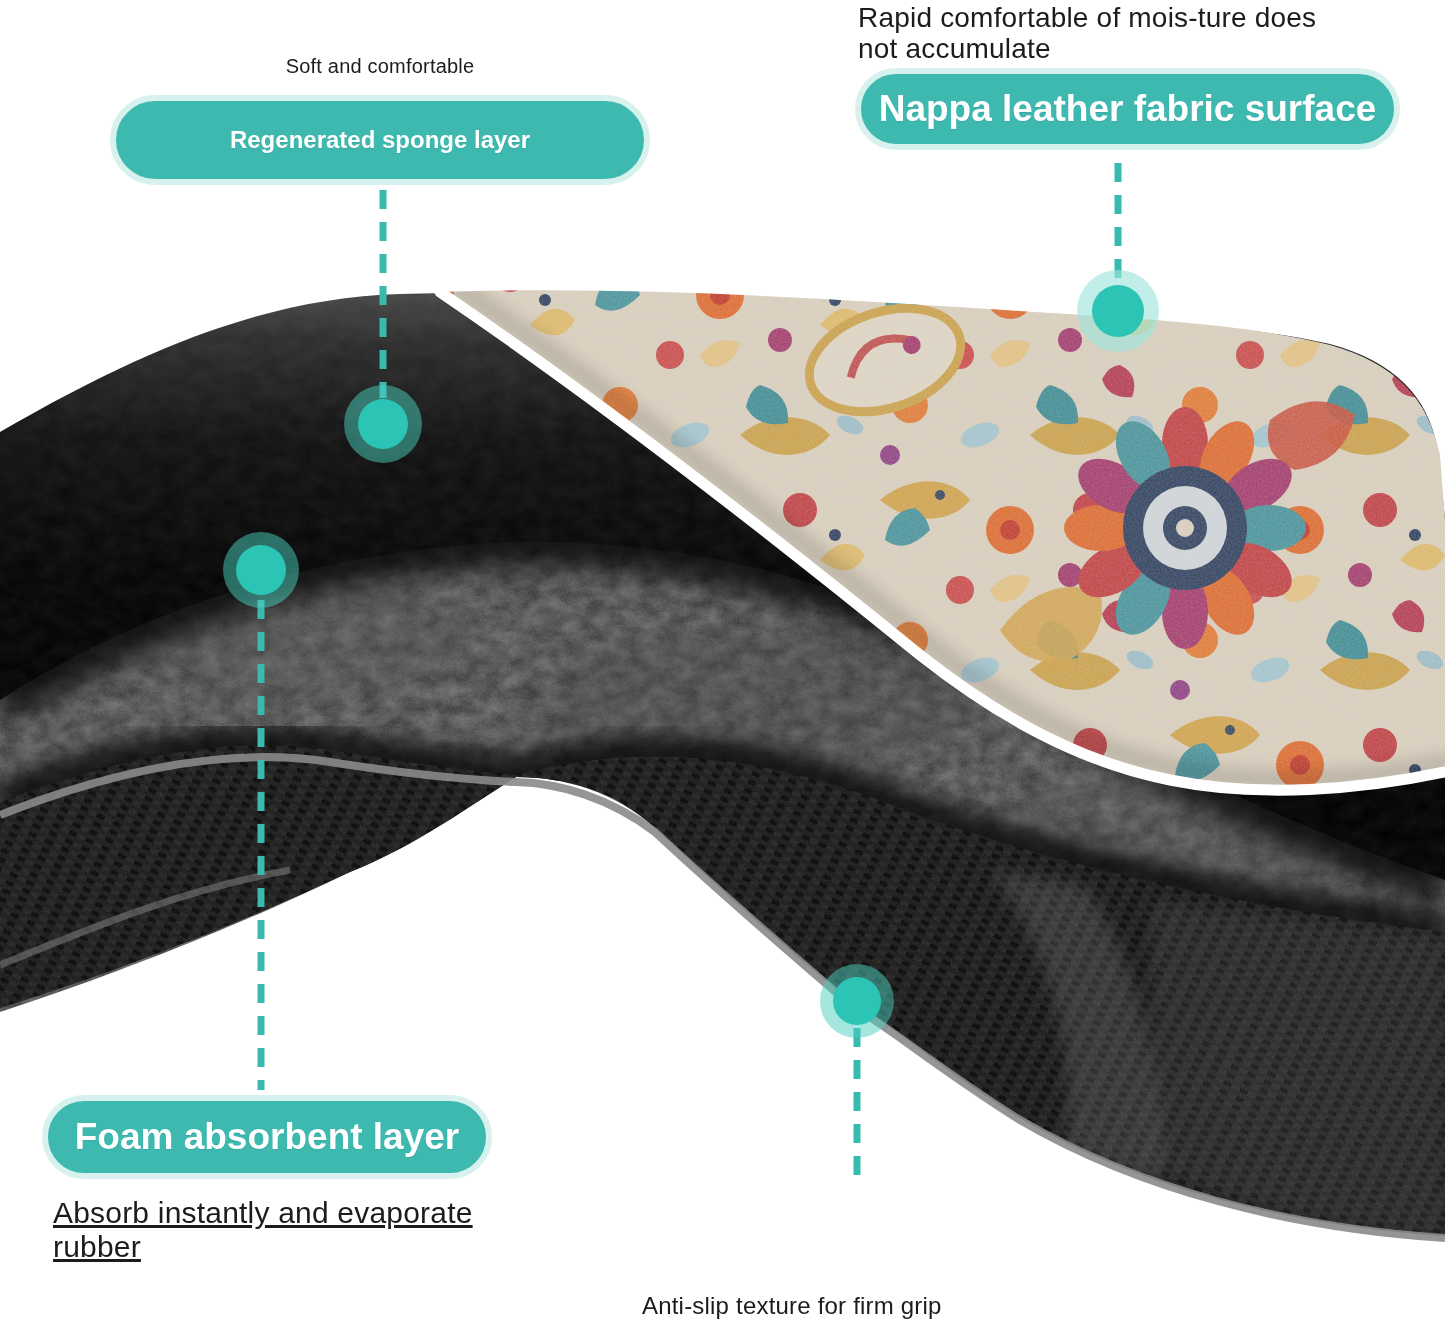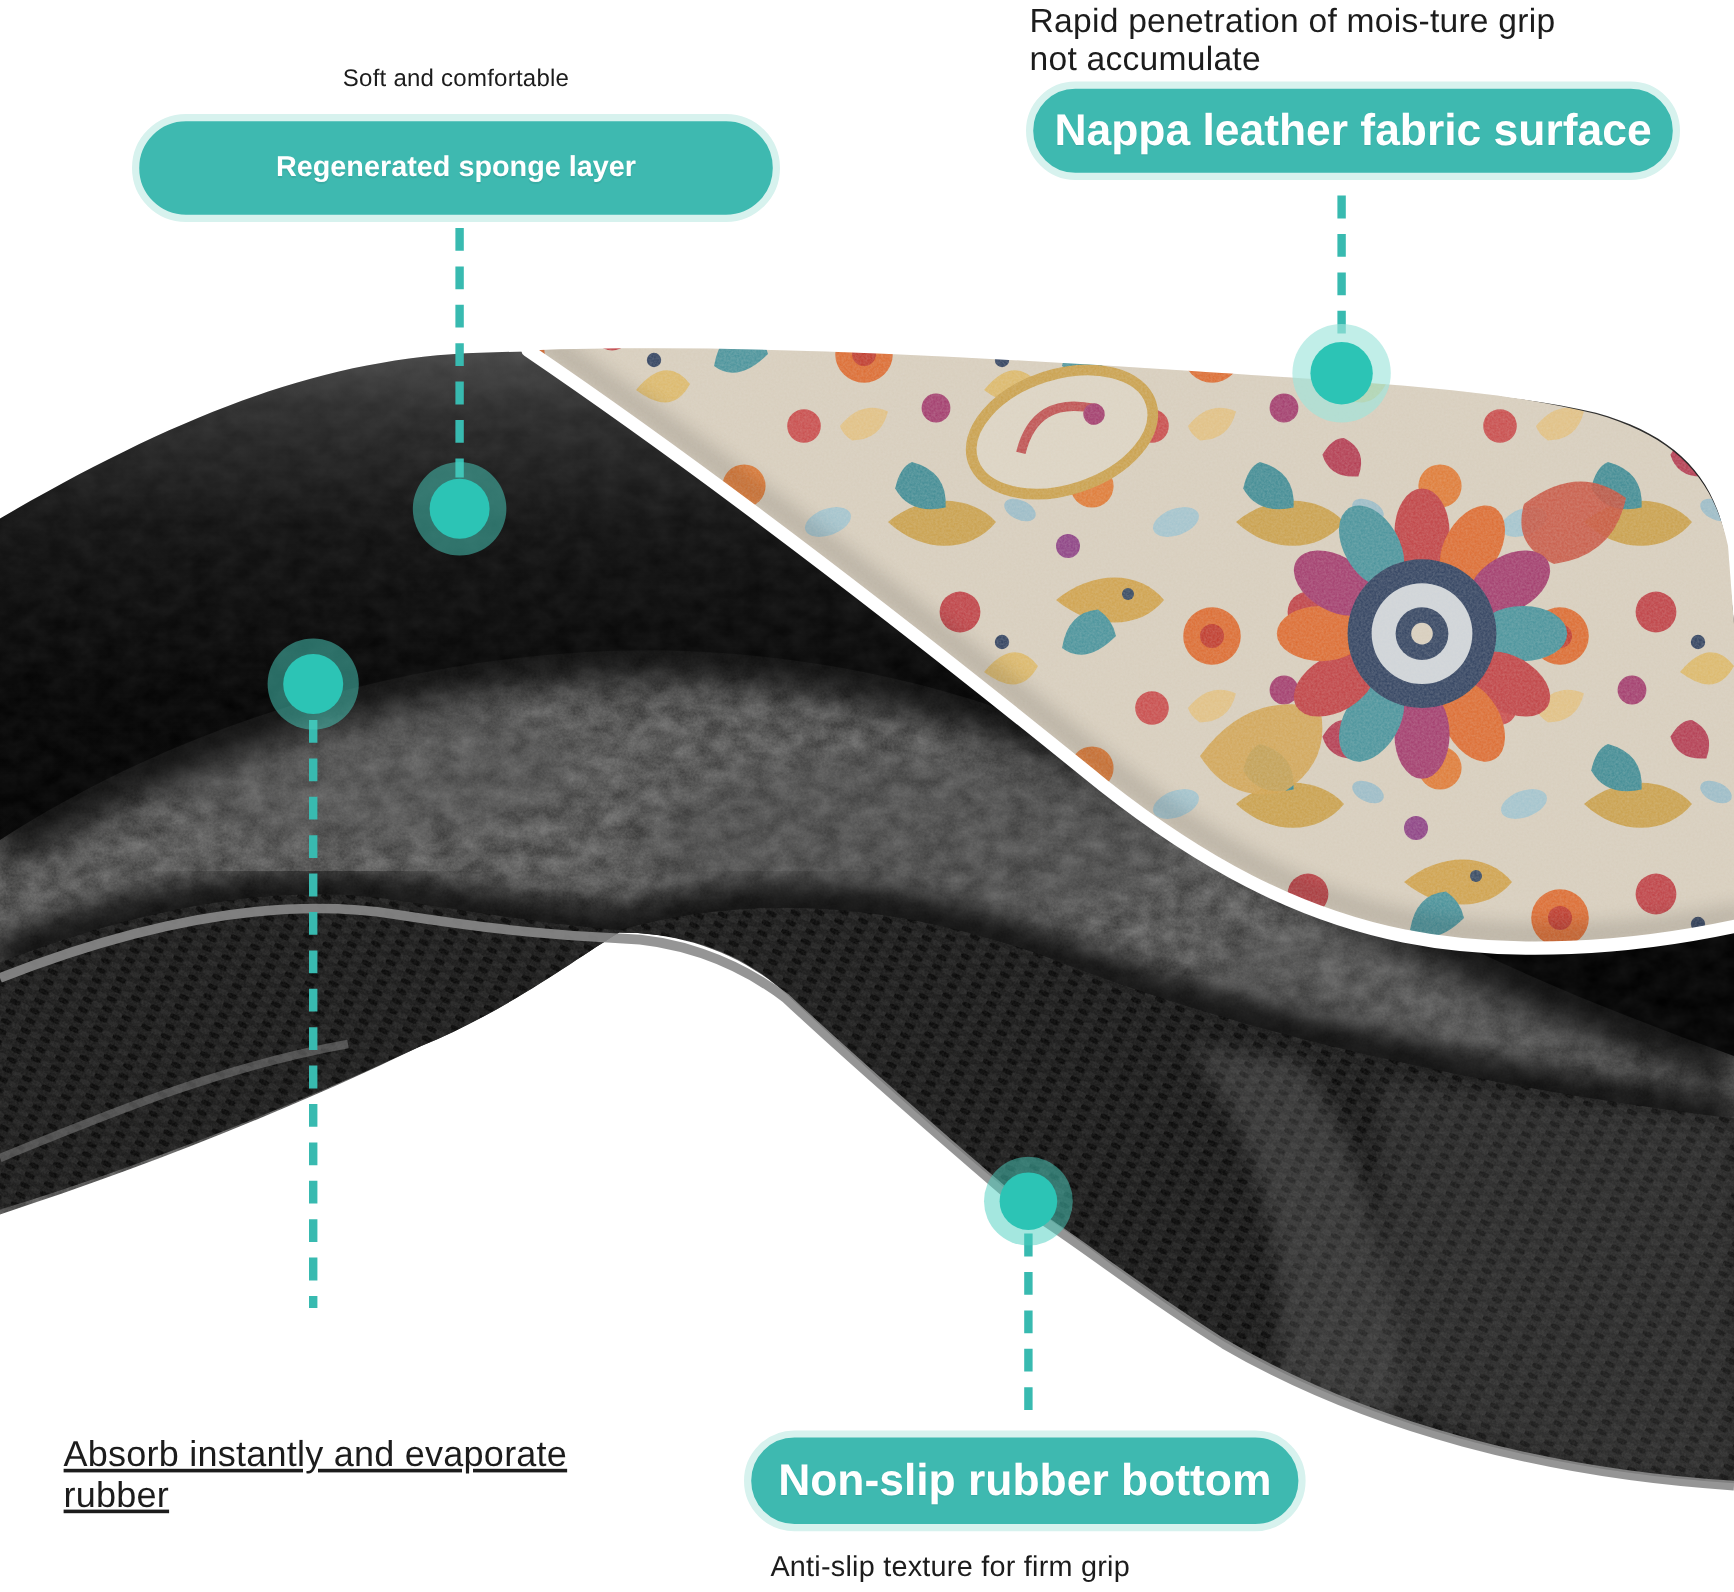--- a/index.html
+++ b/index.html
@@ -246,33 +246,33 @@
     </g>
   </svg>
 
   <div class="note center" style="left:110px;top:55px;width:540px;font-size:20px;">Soft and comfortable</div>
 
   <div class="pill pill-lg" style="left:110px;top:95px;width:540px;height:90px;">
     <span>Regenerated sponge layer</span>
   </div>
 
   <div class="note" style="left:858px;top:2px;font-size:28px;">
-    <div>Rapid penetration of mois-ture grip</div>
+    <div>Rapid comfortable of mois-ture does</div>
     <div>not accumulate</div>
   </div>
 
   <div class="pill pill-md" style="left:855px;top:68px;width:545px;height:82px;">
     <span>Nappa leather fabric surface</span>
   </div>
 
+  <div class="pill pill-md" style="left:42px;top:1095px;width:450px;height:84px;">
+    <span>Foam absorbent layer</span>
+  </div>
 
   <div class="note" style="left:53px;top:1196px;font-size:30px;text-decoration:underline;">
     <div>Absorb instantly and evaporate</div>
     <div>rubber</div>
   </div>
 
-  <div class="pill pill-md" style="left:620px;top:1192px;width:468px;height:84px;">
-    <span>Non-slip rubber bottom</span>
-  </div>
 
   <div class="note" style="left:642px;top:1293px;font-size:24px;">Anti-slip texture for firm grip</div>
 
 </div>
 
 </body></html>

